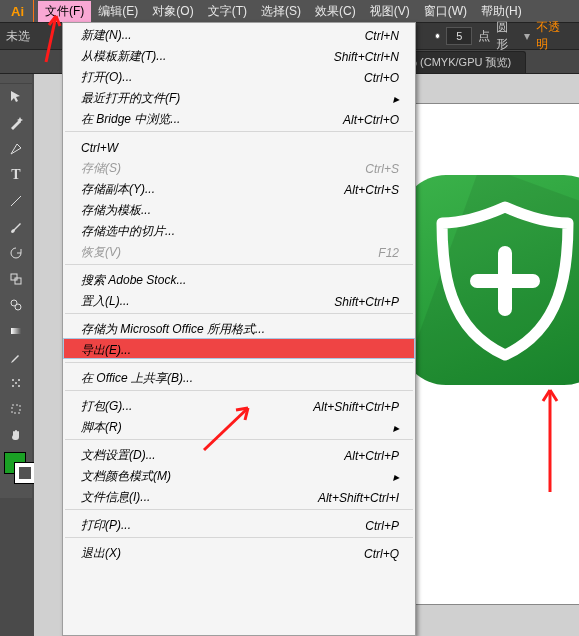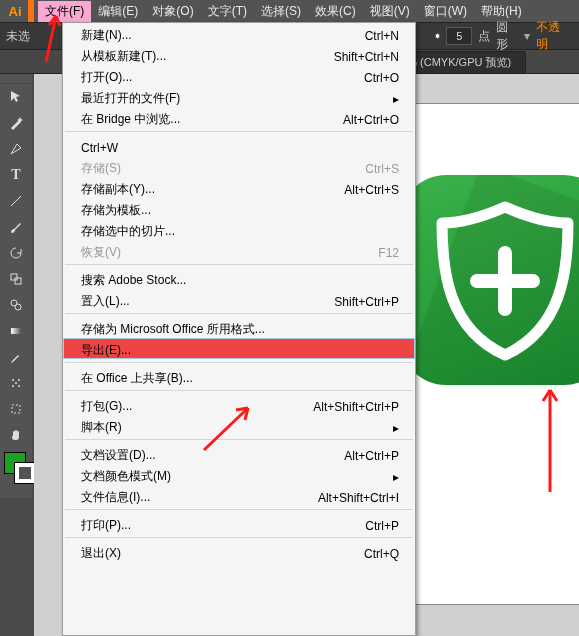--- a/index.html
+++ b/index.html
@@ -18,21 +18,21 @@
     height: 22px;
     background: #535353;
     display: flex;
     align-items: center;
     padding-left: 2px;
   }
   .menubar .logo {
     width: 32px; height: 22px;
     display:flex;align-items:center;justify-content:center;
     color:#ff9a00;font-weight:bold;font-size:13px;
-    border-right:6px solid #f97316;margin-right:4px;
+    border-right:1px solid #f97316;margin-right:4px;
   }
   .menubar .menu-item {
     padding: 2px 7px;
     cursor: default;
     color:#e8e8e8;
   }
   .menubar .menu-item.open {
     background: #f9a8d4; color:#000;
   }
   
@@ -113,20 +113,21 @@
     border:1px solid #9e9e9e;
     box-shadow:2px 2px 4px rgba(0,0,0,.4);
     color:#000;
     font-size:12px;
   }
   .dropdown .row {
     display:flex;
     padding:7px 16px 3px 18px;
     align-items:center;
     height:21px;
+    font-style:italic;
   }
   .dropdown .row.hover { background:#ef4444; outline:1px solid #a8c8e4; outline-offset:-1px; }
   .dropdown .row.disabled { color:#9a9a9a; }
   .dropdown .row .lab { flex:1 1 auto; }
   .dropdown .row .sc  { flex:0 0 auto; color:inherit; }
   .dropdown .sep { height:1px; background:#d6d6d6; margin:3px 2px; }
   .dropdown .arrow { color:#333; }
   
   .red-arrow {
     position:absolute;

